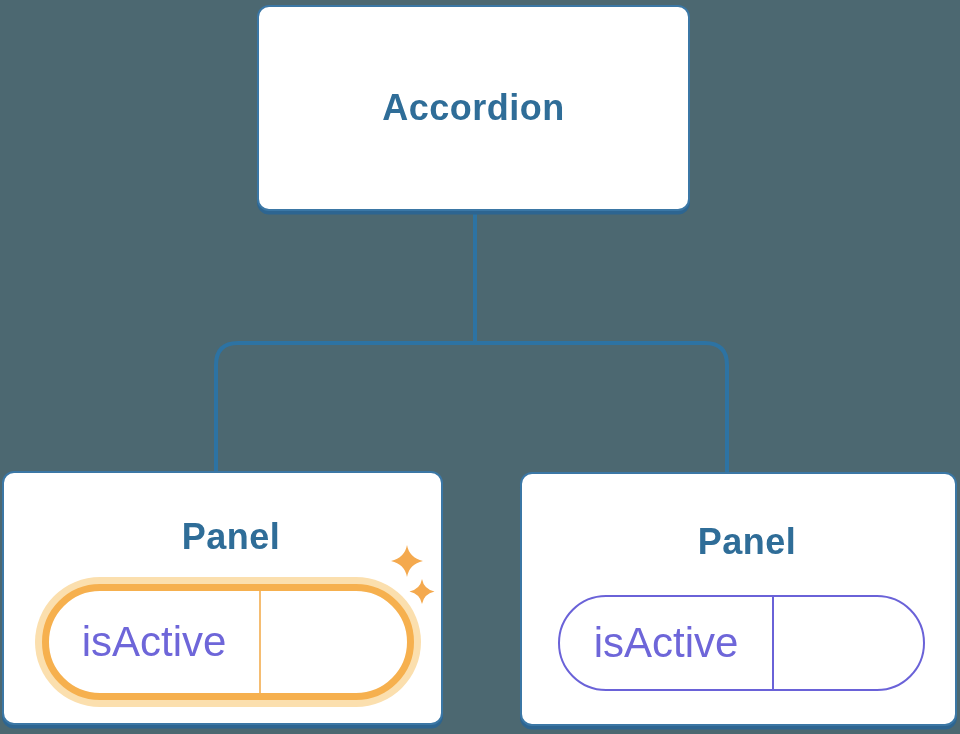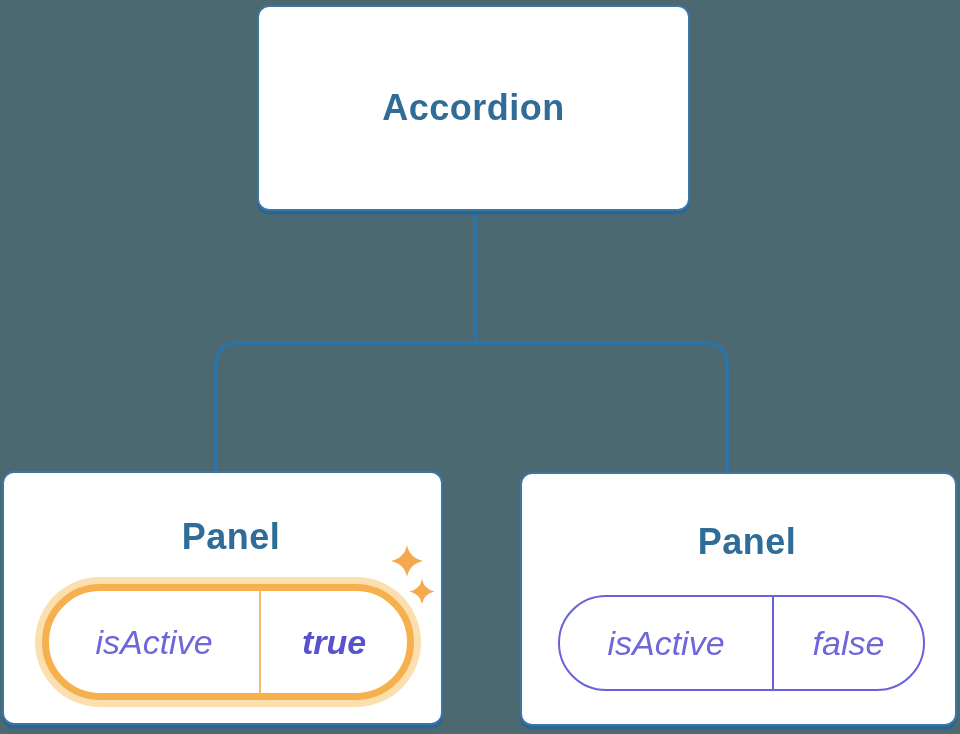--- a/index.html
+++ b/index.html
@@ -57,23 +57,22 @@
   .state-pill{
     position:absolute;
     background:#fff;
     border-radius:999px;
     display:flex;
     align-items:stretch;
     overflow:hidden;
   }
   .state-pill .cell{
     display:flex;align-items:center;justify-content:center;
-    font-size:34px;
+    font-size:42px;
     color:var(--state-text);
-    font-style:italic;
   }
   .pill-active{
     left:38px;top:111px;width:372px;height:116px;
     border:7px solid var(--active-ring);
     box-shadow:0 0 0 7px var(--active-halo);
   }
   .pill-active .cell-prop{width:210px;}
   .pill-active .divider{width:2px;background:var(--active-divider);}
   .pill-active .cell-value{flex:1;font-weight:700;color:var(--state-value-bold);}
 
@@ -101,32 +100,30 @@
     <span class="node-label">Accordion</span>
   </div>
 
   <div class="node panel-left">
     <div class="panel-title">
       <span class="node-label">Panel</span>
     </div>
     <div class="state-pill pill-active">
       <div class="cell cell-prop">isActive</div>
       <div class="divider"></div>
-      <div class="cell cell-value">true</div>
     </div>
   </div>
 
   <div class="node panel-right">
     <div class="panel-title">
       <span class="node-label">Panel</span>
     </div>
     <div class="state-pill pill-inactive">
       <div class="cell cell-prop">isActive</div>
       <div class="divider"></div>
-      <div class="cell cell-value">false</div>
     </div>
   </div>
 
   <svg class="sparkles" viewBox="0 0 50 64" xmlns="http://www.w3.org/2000/svg" aria-hidden="true">
     <path d="M18 2 Q20.3 14.8 34 18 Q20.3 21.2 18 34 Q15.7 21.2 2 18 Q15.7 14.8 18 2 Z" fill="var(--sparkle)"></path>
     <path d="M33 36 Q34.8 46 45.5 48.5 Q34.8 51 33 61 Q31.2 51 20.5 48.5 Q31.2 46 33 36 Z" fill="var(--sparkle)"></path>
   </svg>
 
 </div>
 

